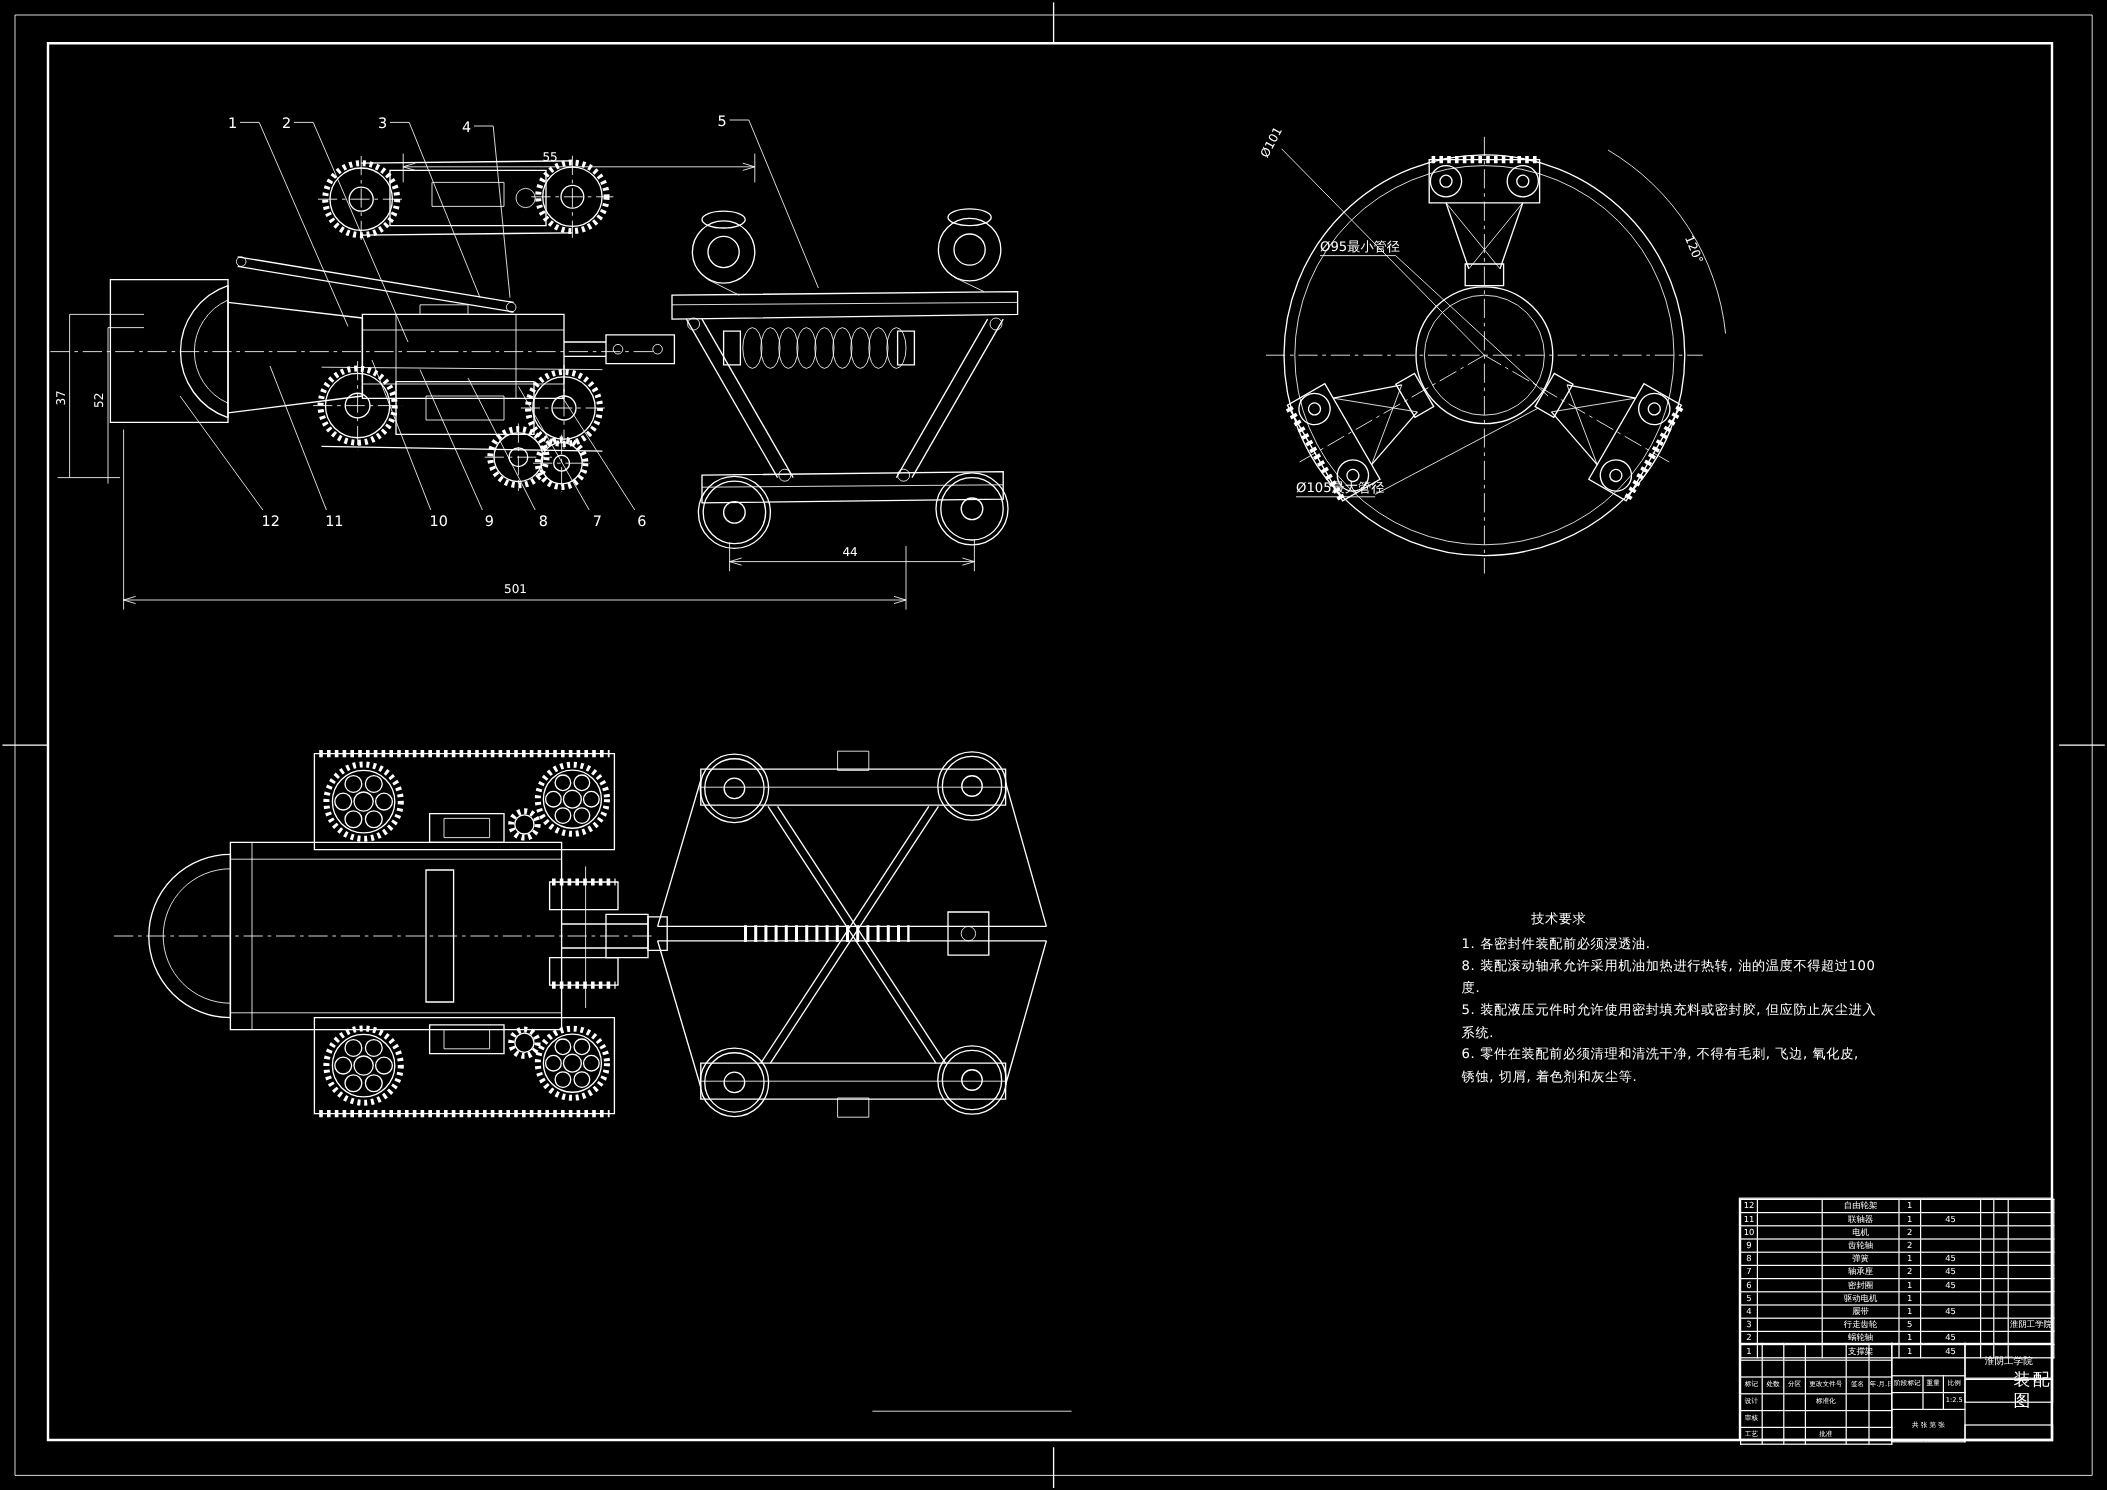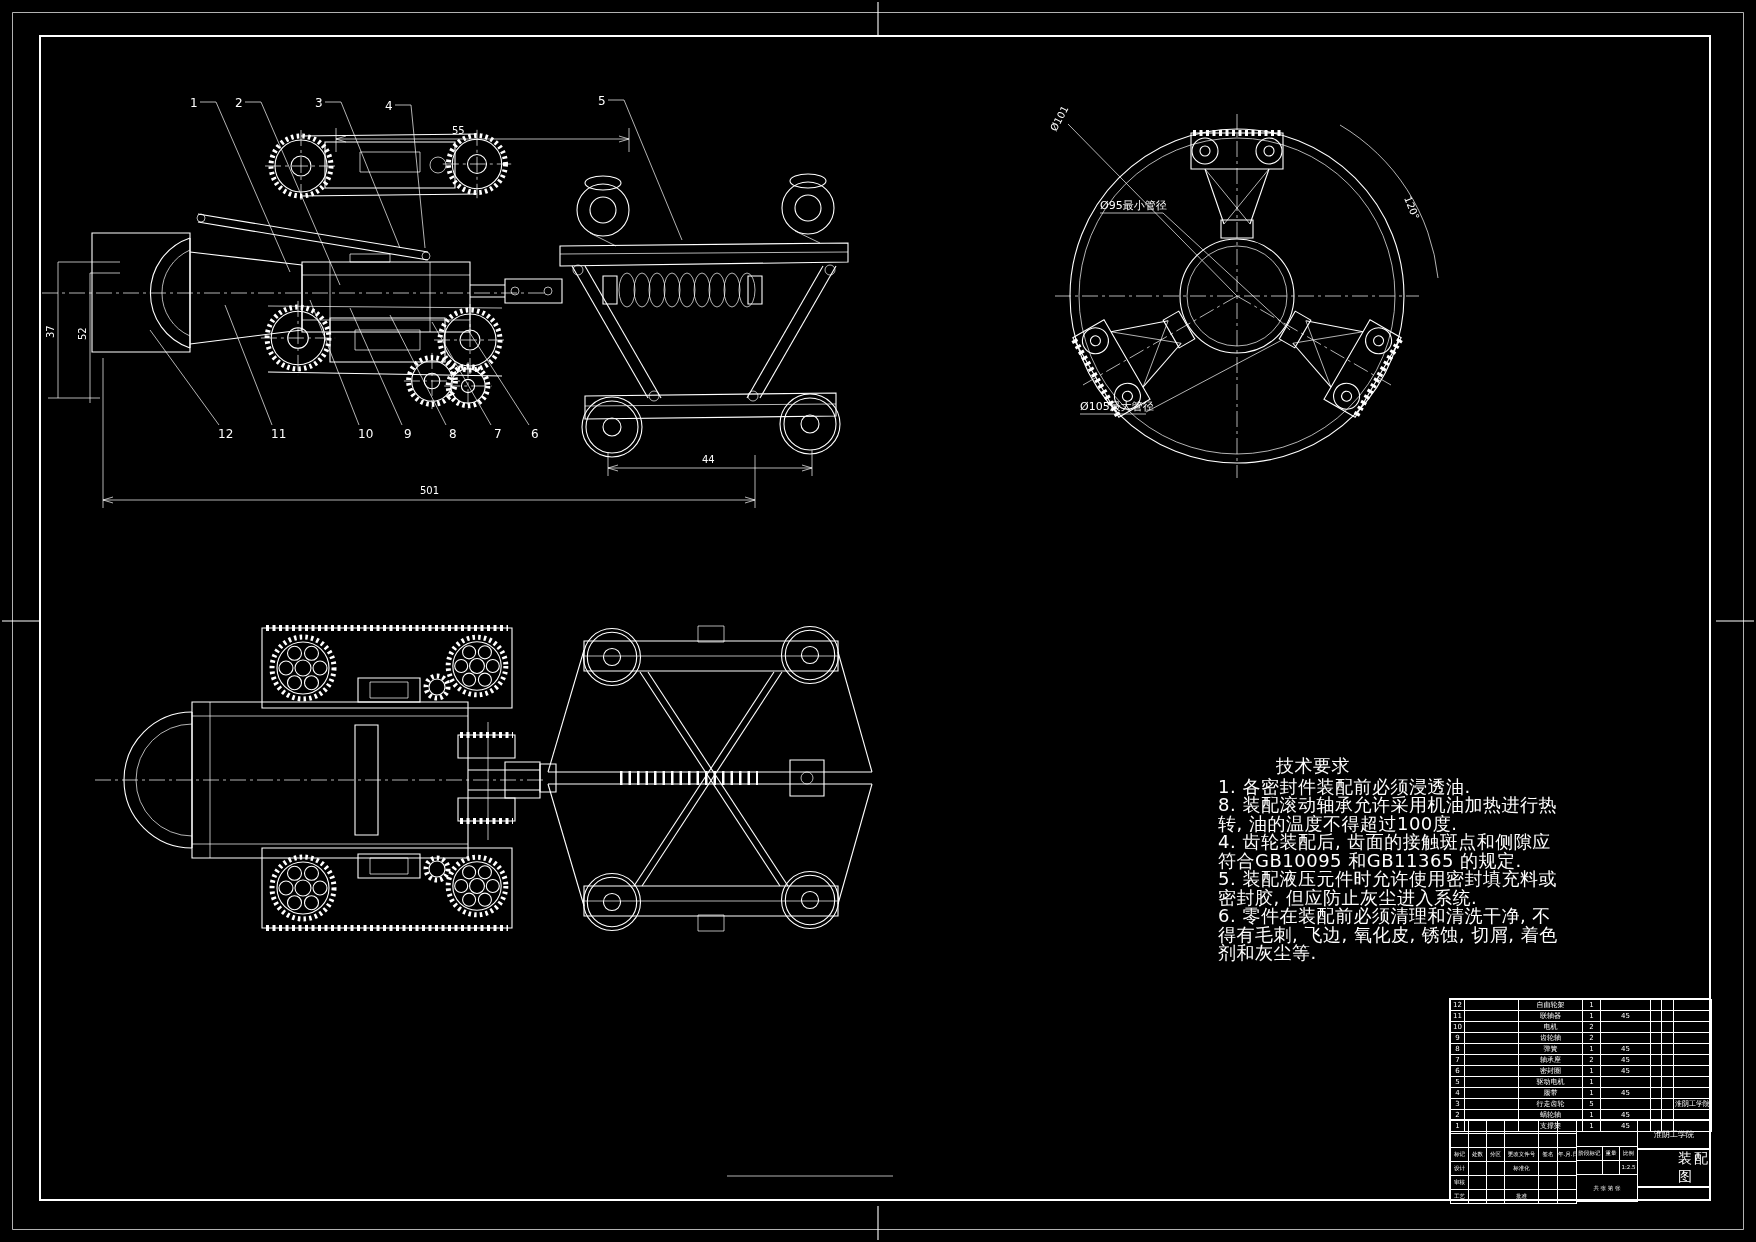--- a/index.html
+++ b/index.html
@@ -10,35 +10,35 @@
   .ln{stroke:#fff;fill:none;stroke-width:1.1px;}
   .thin{stroke:#fff;fill:none;stroke-width:0.7px;}
   .ctr{stroke:#fff;fill:none;stroke-width:0.7px;stroke-dasharray:16 4 3 4;}
   .teeth{stroke:#fff;fill:none;stroke-width:5px;stroke-dasharray:2.5 3.2;}
   .teethline{stroke:#fff;fill:none;stroke-width:6px;stroke-dasharray:3 3.5;}
   .coilhatch{stroke:#fff;fill:none;stroke-width:14px;stroke-dasharray:2.5 6;}
   .frame2{stroke:#fff;fill:none;stroke-width:2px;}
   .txt{fill:#fff;font-family:"DejaVu Sans",sans-serif;font-size:10px;}
   .txt11{fill:#fff;font-family:"DejaVu Sans",sans-serif;font-size:11px;}
   .callout{fill:#fff;font-family:"DejaVu Sans",sans-serif;font-size:12px;}
-  .tech{position:absolute;left:1218px;top:757px;width:346px;font-size:18px;
+  .tech{position:absolute;left:1218px;top:757px;width:346px;font-size:11px;
         line-height:18.5px;color:#fff;letter-spacing:0.5px;}
   .tech .hd{display:block;margin-left:58px;margin-bottom:2px;}
   .tech span{display:block;}
   .tb{position:absolute;left:1449px;top:998px;width:261px;height:202px;
       box-sizing:border-box;border:1px solid #fff;font-size:7px;color:#fff;}
   .tb table{border-collapse:collapse;table-layout:fixed;color:#fff;}
   .tb td{border:1px solid #fff;padding:0;text-align:center;overflow:hidden;
          white-space:nowrap;font-size:7px;height:10px;line-height:10px;}
   .tb .grid2 td{font-size:5.5px;height:13px;line-height:13px;}
   .tbrow{position:absolute;}
   .schoolcell{position:absolute;left:187px;top:120px;width:74px;height:30px;
       box-sizing:border-box;border:1px solid #fff;display:flex;align-items:center;
       justify-content:center;font-size:8px;}
-  .titlecell{position:absolute;left:187px;top:150px;width:74px;height:38px;
+  .titlecell{position:absolute;left:187px;top:150px;width:74px;height:20px;
       box-sizing:border-box;border:1px solid #fff;display:flex;align-items:center;
       justify-content:center;font-size:14px;letter-spacing:2px;padding-left:40px;}
   .bottomcell{position:absolute;left:187px;top:188px;width:74px;height:14px;
       box-sizing:border-box;border:1px solid #fff;}
 </style>
 </head>
 <body>
 
 <div class="sheet">
 
@@ -344,21 +344,20 @@
     <text transform="translate(1056,132) rotate(-62)" class="txt">Ø101</text>
     <line x1="1068" y1="124" x2="1237" y2="296" class="thin"></line>
     <text transform="translate(1404,198) rotate(68)" class="txt">120°</text>
   </g>
 </svg>
 
 <div class="tech">
   <span class="hd">技术要求</span>
   <span>1. 各密封件装配前必须浸透油.</span>
   <span>8. 装配滚动轴承允许采用机油加热进行热转, 油的温度不得超过100度.</span>
-  <span>4. 齿轮装配后, 齿面的接触斑点和侧隙应符合GB10095 和GB11365 的规定.</span>
   <span>5. 装配液压元件时允许使用密封填充料或密封胶, 但应防止灰尘进入系统.</span>
   <span>6. 零件在装配前必须清理和清洗干净, 不得有毛刺, 飞边, 氧化皮, 锈蚀, 切屑, 着色剂和灰尘等.</span>
 </div>
 
 <div class="tb">
 
   <table class="tbrow" style="left:0;top:0;width:261px;">
     <colgroup>
           <col style="width:14px">
           <col style="width:54px">

